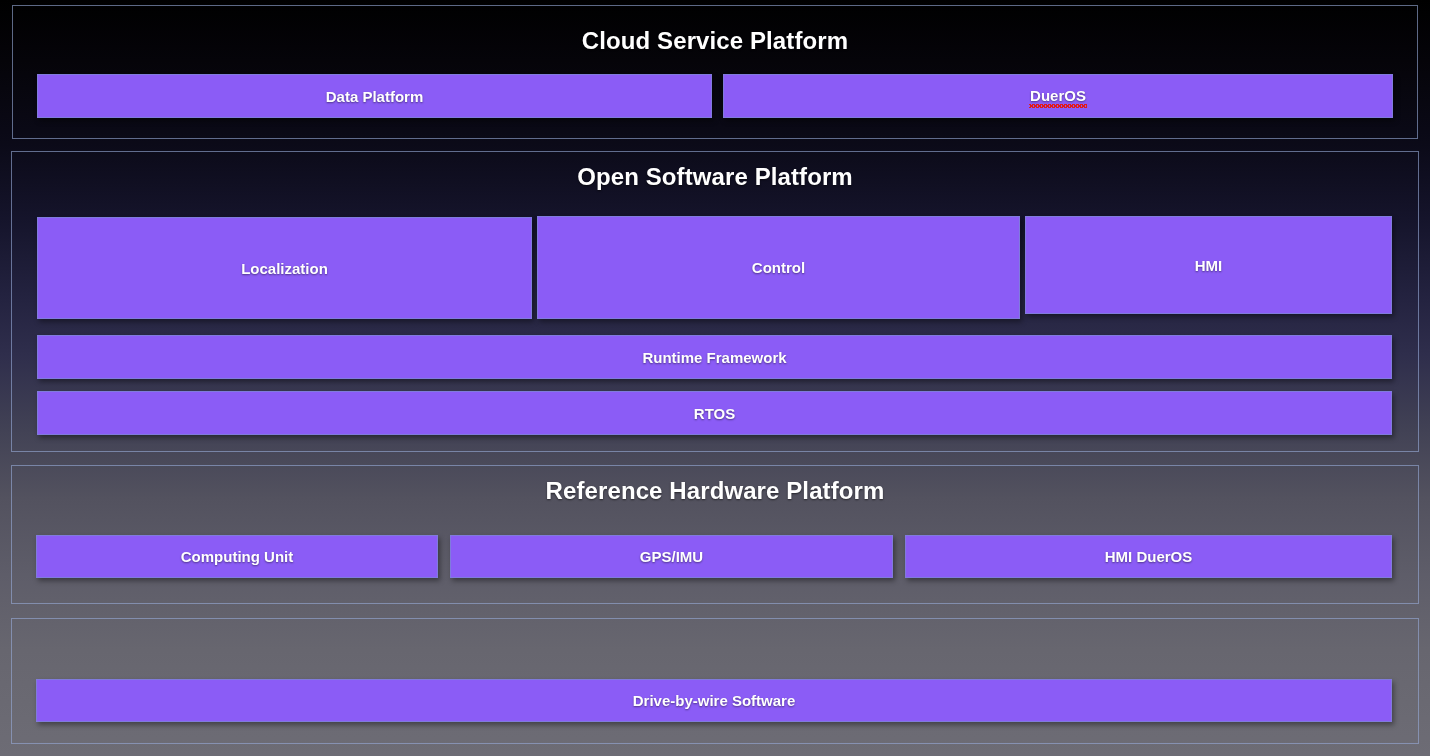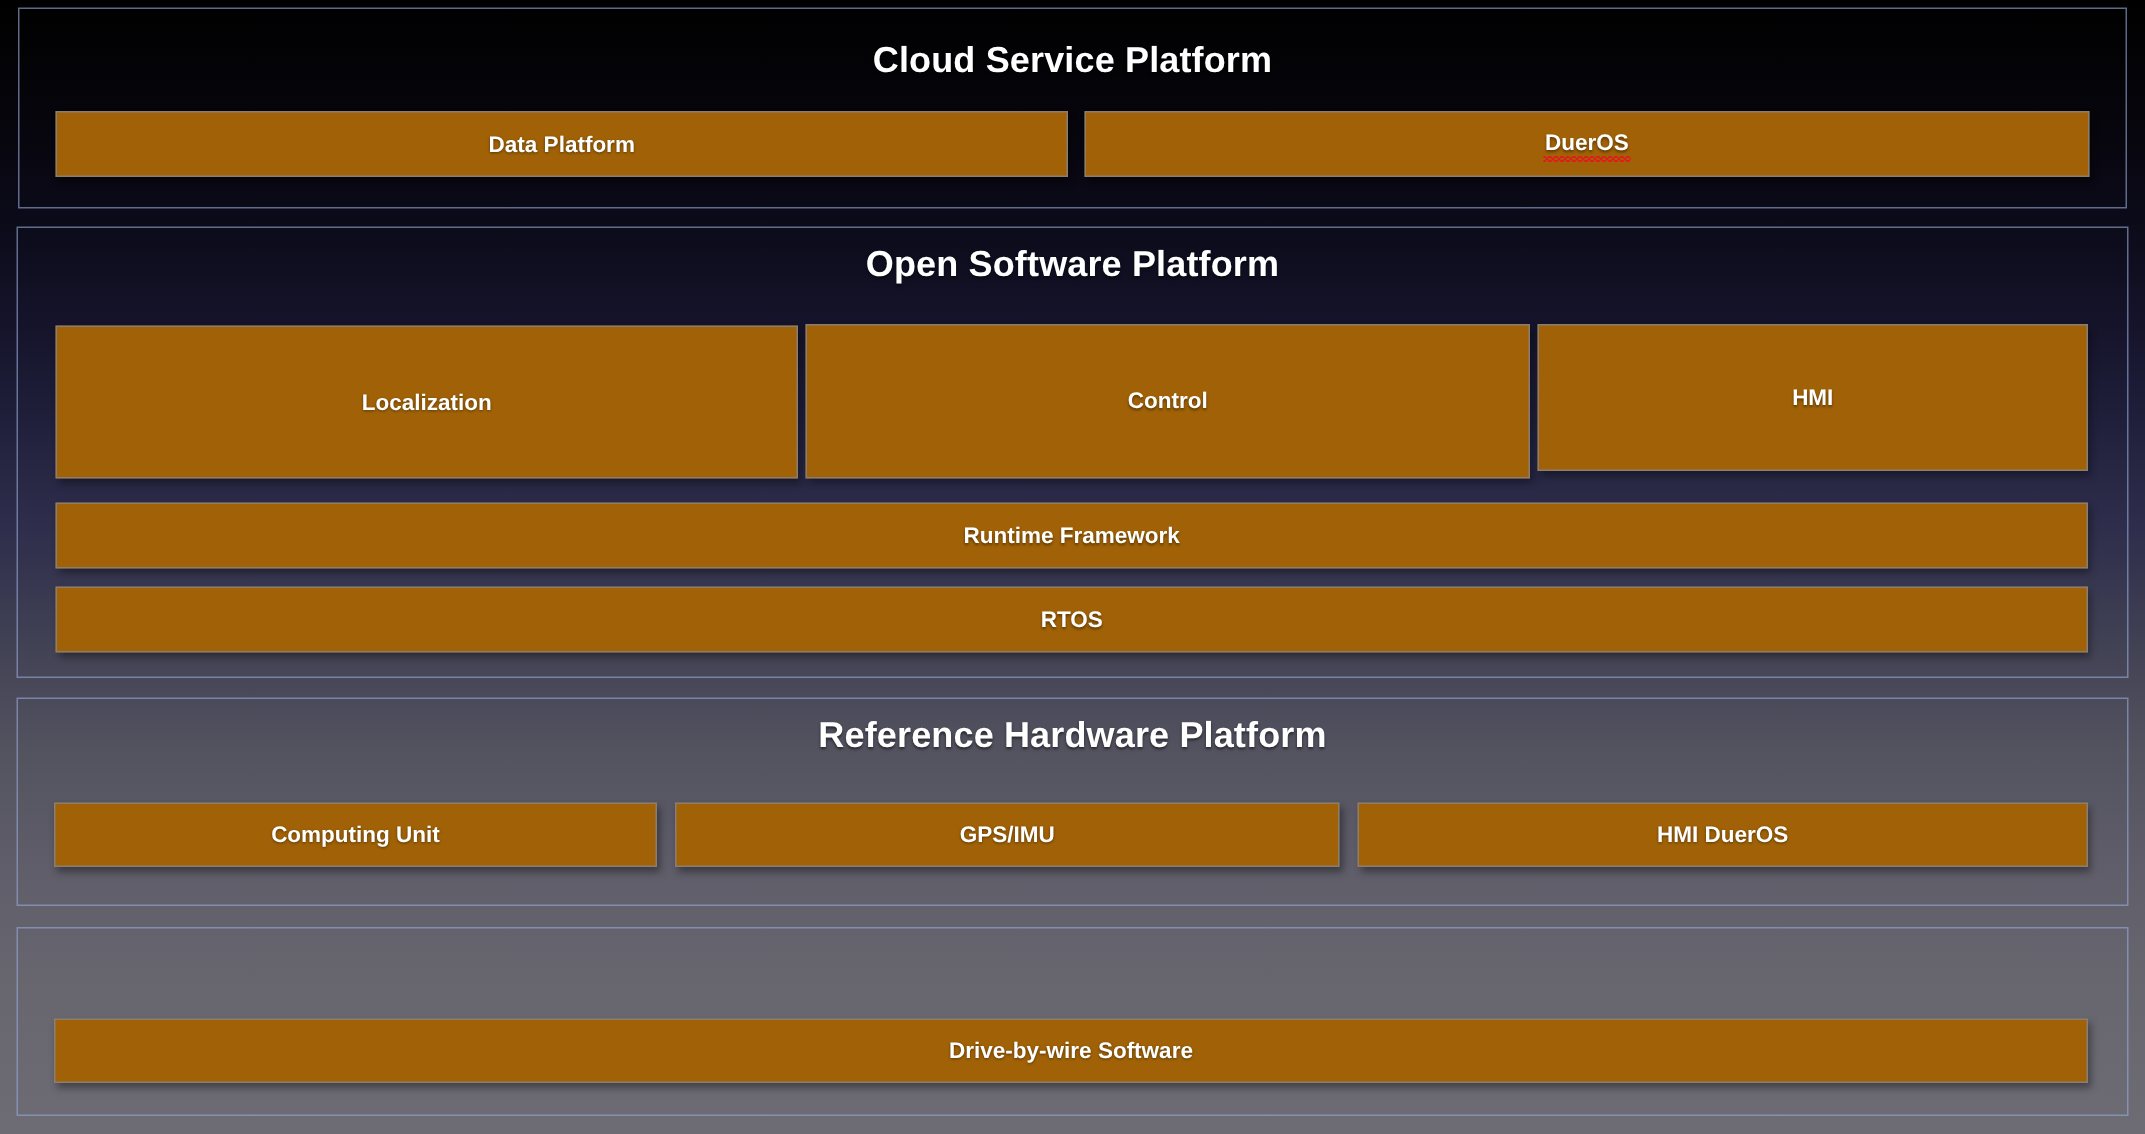--- a/index.html
+++ b/index.html
@@ -56,21 +56,21 @@
 
   
   #panel-cloud    { left: 12px;  top: 5px;   width: 1406px; height: 134px; }
   #panel-software { left: 11px;  top: 151px; width: 1408px; height: 301px; }
   #panel-hardware { left: 11px;  top: 465px; width: 1408px; height: 139px; }
   #panel-vehicle  { left: 11px;  top: 618px; width: 1408px; height: 126px; }
 
   
   .box {
     position: absolute;
-    background: #a16207;
+    background: #8b5cf6;
     border: 1px solid rgba(120,150,200,0.55);
     display: flex;
     align-items: center;
     justify-content: center;
     box-shadow: 2px 3px 5px rgba(0,0,0,0.38);
   }
   .box-label {
     color: #ffffff;
     font-weight: bold;
     font-size: 15px;

